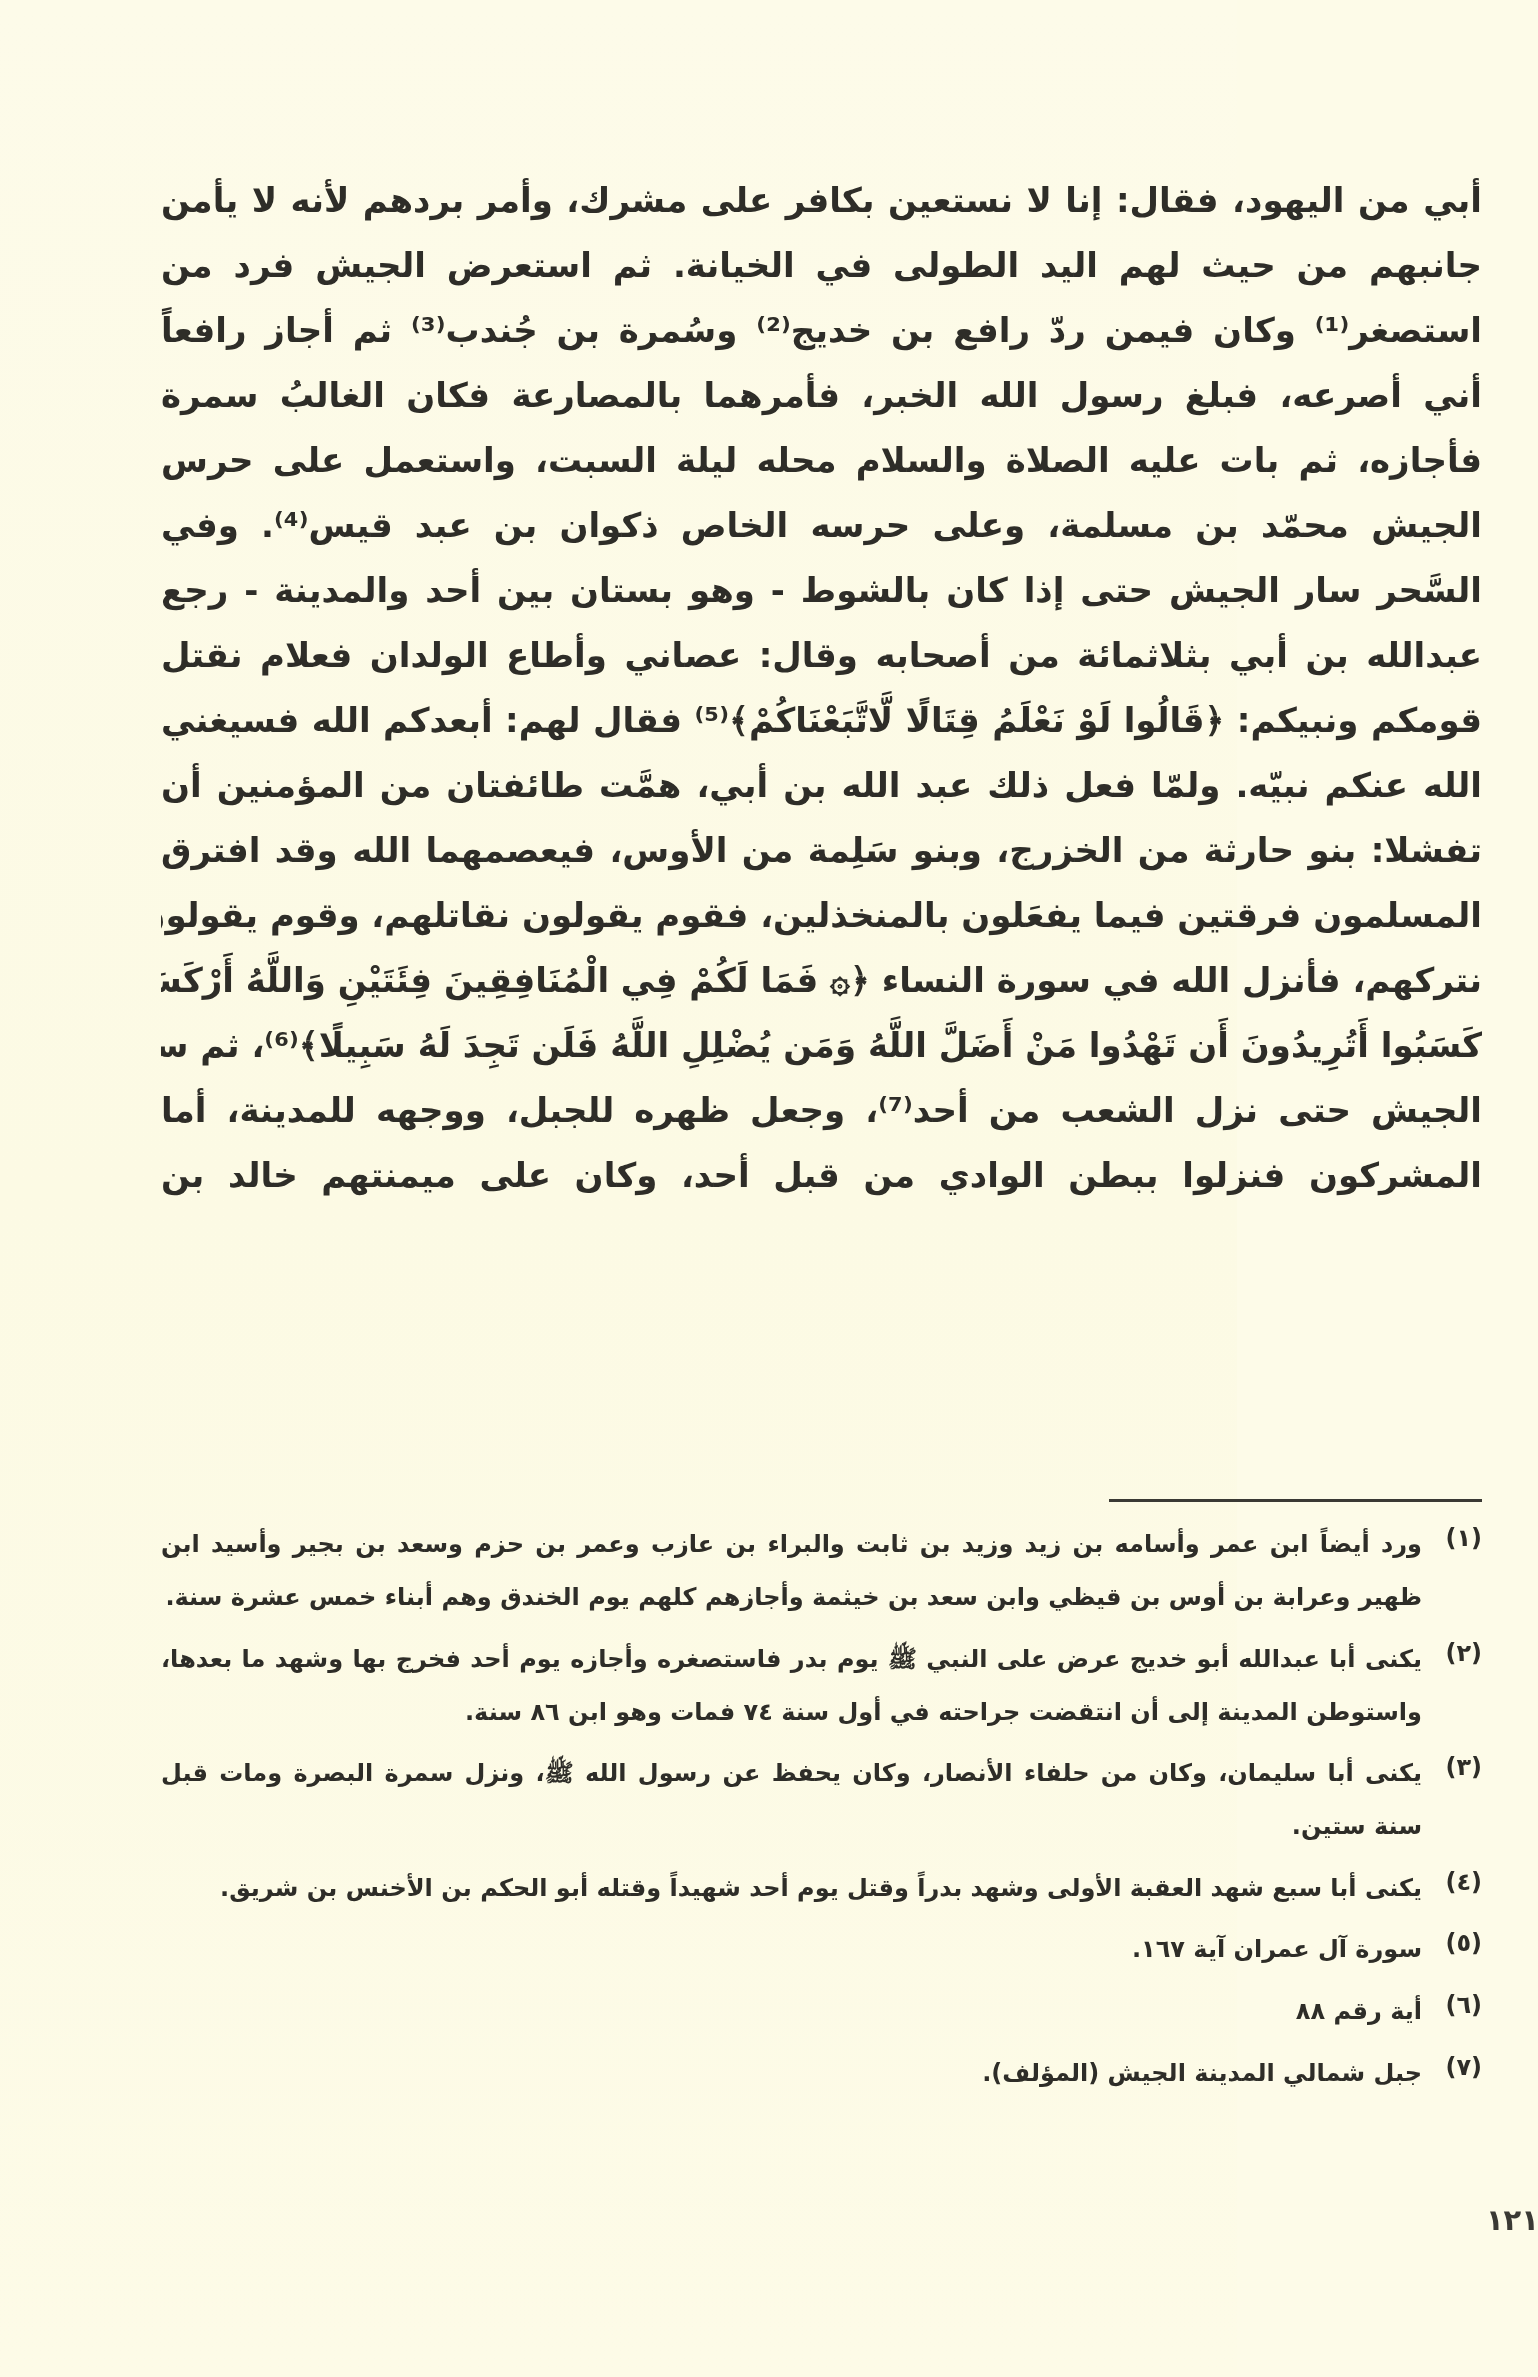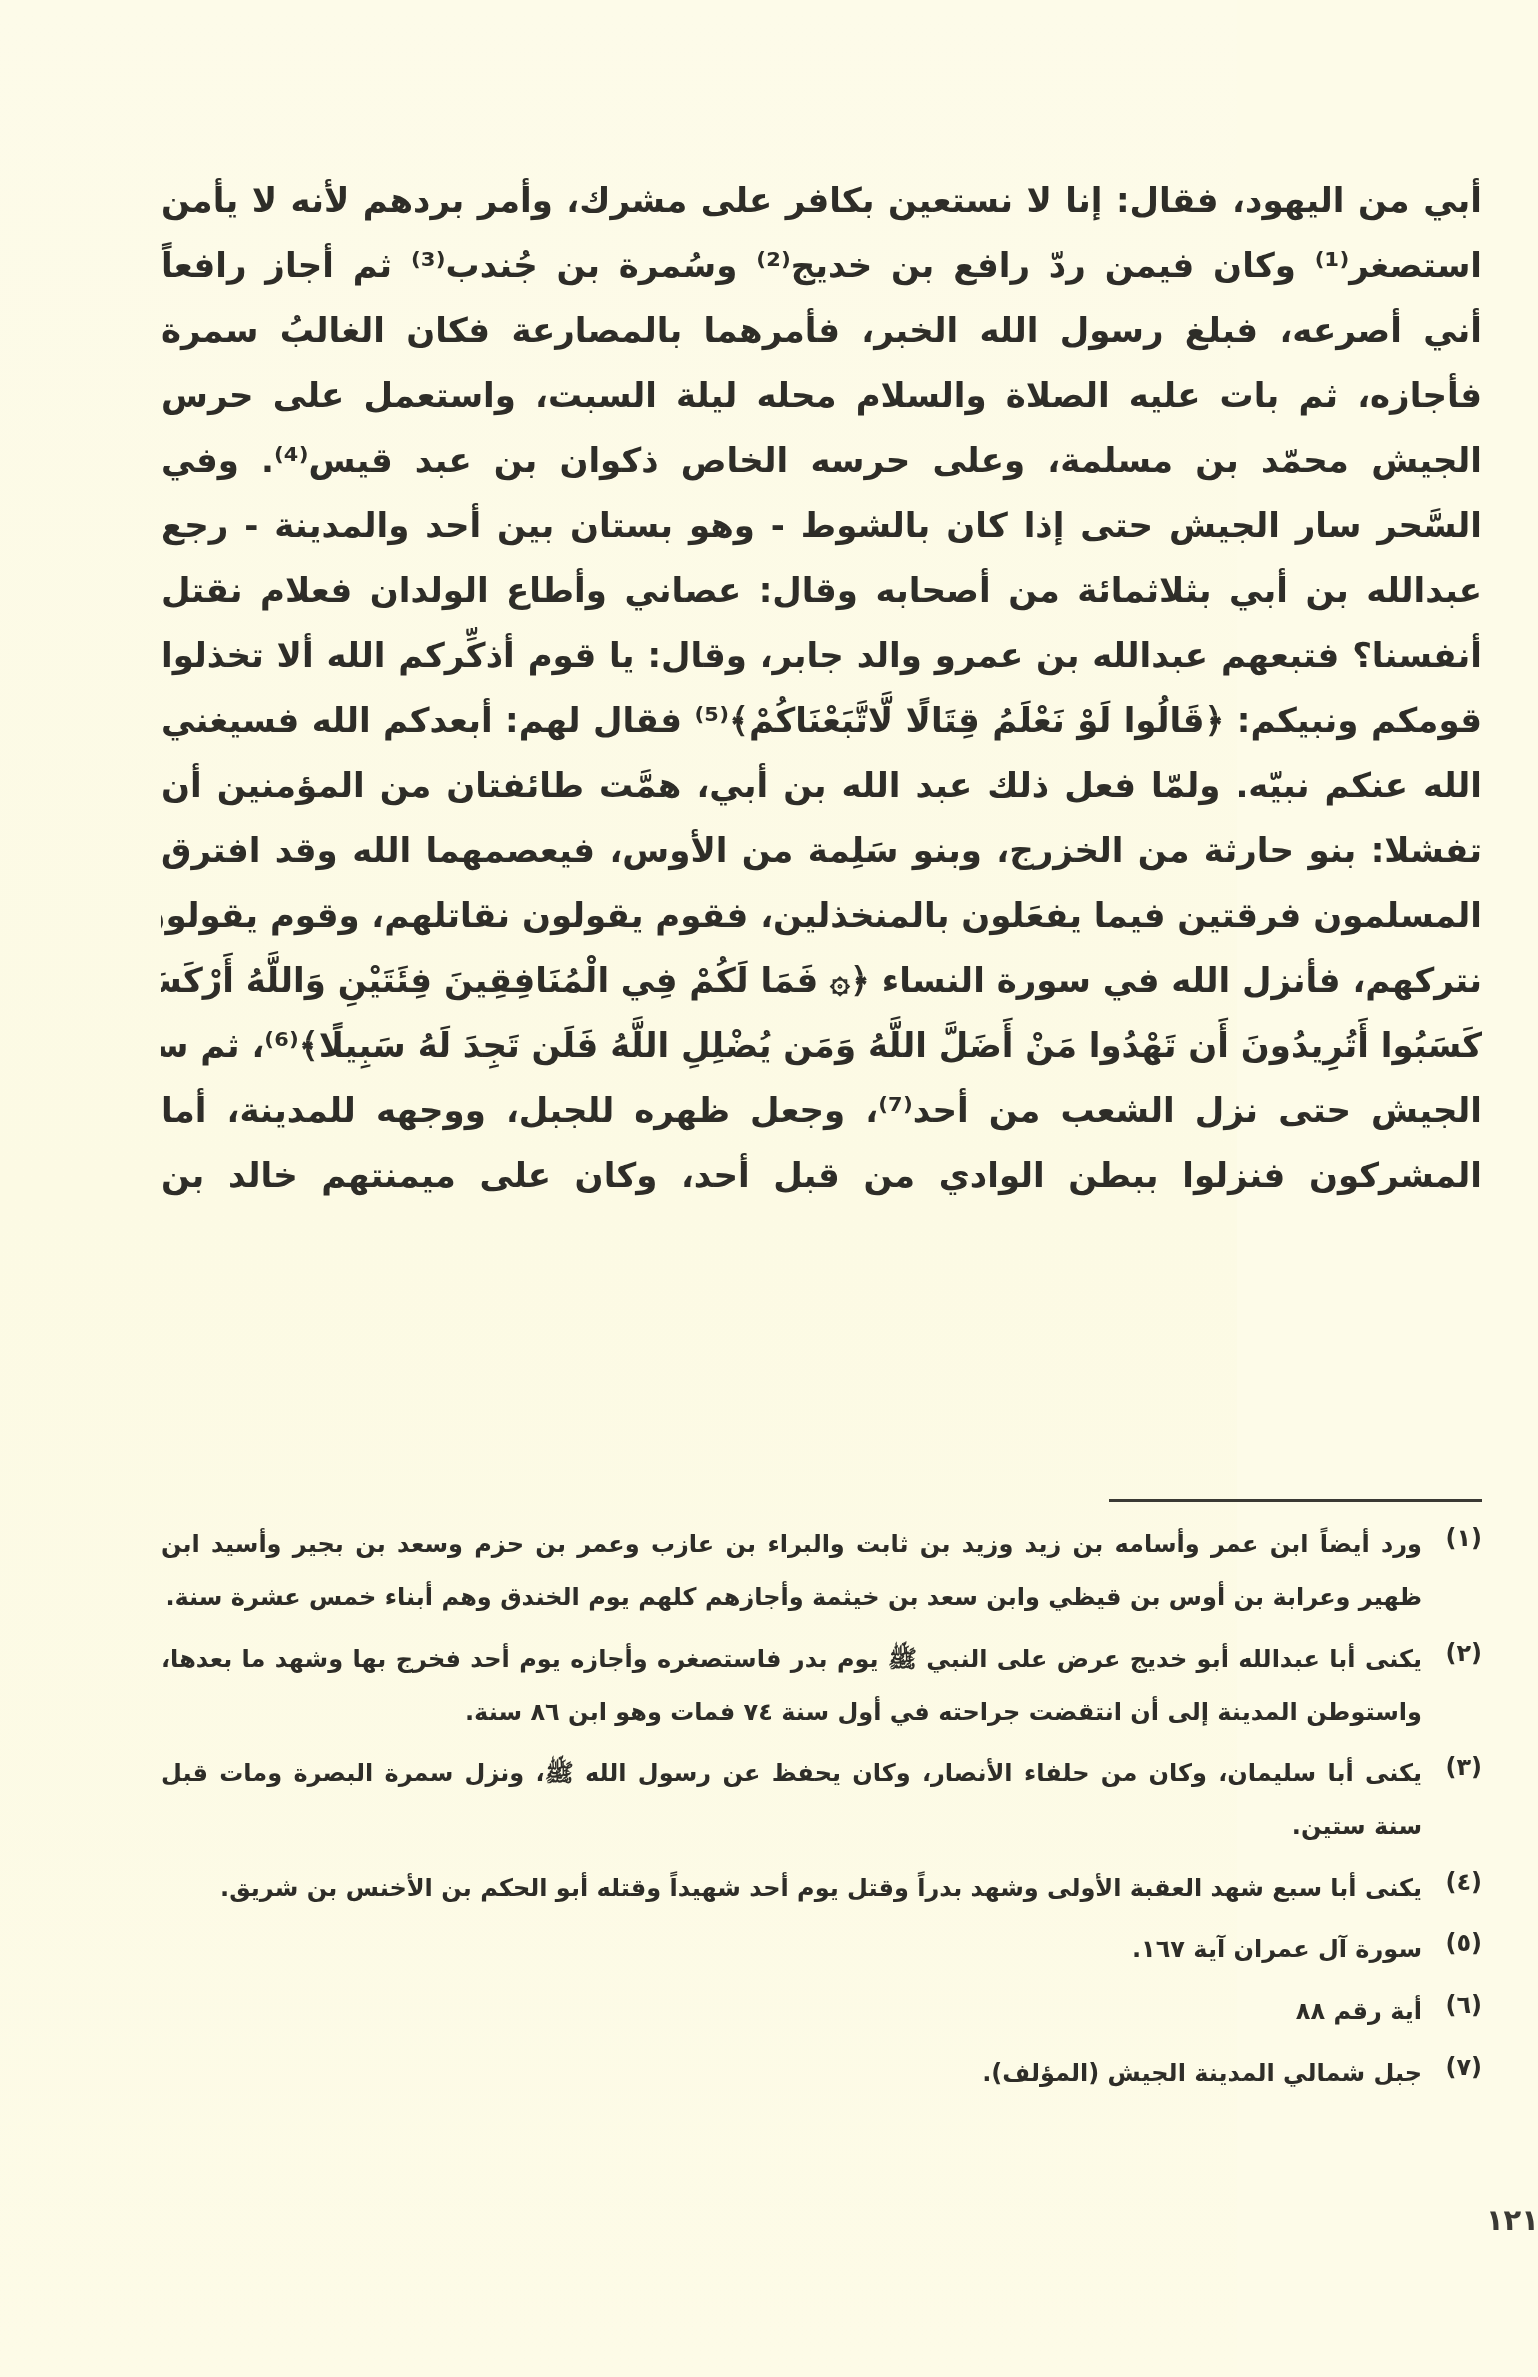--- a/index.html
+++ b/index.html
@@ -93,27 +93,27 @@
     direction: rtl;
   }
 </style>
 </head>
 <body>
 
 <div class="page">
 
   <div class="main-text">
     <div class="main-line">أبي من اليهود، فقال: إنا لا نستعين بكافر على مشرك، وأمر بردهم لأنه لا يأمن</div>
+    <div class="main-line">جانبهم من حيث لهم اليد الطولى في الخيانة. ثم استعرض الجيش فرد من</div>
     <div class="main-line">استصغر⁽¹⁾ وكان فيمن ردّ رافع بن خديج⁽²⁾ وسُمرة بن جُندب⁽³⁾ ثم أجاز رافعاً</div>
     <div class="main-line">أني أصرعه، فبلغ رسول الله الخبر، فأمرهما بالمصارعة فكان الغالبُ سمرة</div>
     <div class="main-line">فأجازه، ثم بات عليه الصلاة والسلام محله ليلة السبت، واستعمل على حرس</div>
     <div class="main-line">الجيش محمّد بن مسلمة، وعلى حرسه الخاص ذكوان بن عبد قيس⁽⁴⁾. وفي</div>
     <div class="main-line">السَّحر سار الجيش حتى إذا كان بالشوط - وهو بستان بين أحد والمدينة - رجع</div>
     <div class="main-line">عبدالله بن أبي بثلاثمائة من أصحابه وقال: عصاني وأطاع الولدان فعلام نقتل</div>
-    <div class="main-line">أنفسنا؟ فتبعهم عبدالله بن عمرو والد جابر، وقال: يا قوم أذكِّركم الله ألا تخذلوا</div>
     <div class="main-line">قومكم ونبيكم: ﴿قَالُوا لَوْ نَعْلَمُ قِتَالًا لَّاتَّبَعْنَاكُمْ﴾⁽⁵⁾ فقال لهم: أبعدكم الله فسيغني</div>
     <div class="main-line">الله عنكم نبيّه. ولمّا فعل ذلك عبد الله بن أبي، همَّت طائفتان من المؤمنين أن</div>
     <div class="main-line">تفشلا: بنو حارثة من الخزرج، وبنو سَلِمة من الأوس، فيعصمهما الله وقد افترق</div>
     <div class="main-line">المسلمون فرقتين فيما يفعَلون بالمنخذلين، فقوم يقولون نقاتلهم، وقوم يقولون</div>
     <div class="main-line">نتركهم، فأنزل الله في سورة النساء ﴿۞ فَمَا لَكُمْ فِي الْمُنَافِقِينَ فِئَتَيْنِ وَاللَّهُ أَرْكَسَهُم بِمَا</div>
     <div class="main-line">كَسَبُوا أَتُرِيدُونَ أَن تَهْدُوا مَنْ أَضَلَّ اللَّهُ وَمَن يُضْلِلِ اللَّهُ فَلَن تَجِدَ لَهُ سَبِيلًا﴾⁽⁶⁾، ثم سار</div>
     <div class="main-line">الجيش حتى نزل الشعب من أحد⁽⁷⁾، وجعل ظهره للجبل، ووجهه للمدينة، أما</div>
     <div class="main-line last">المشركون فنزلوا ببطن الوادي من قبل أحد، وكان على ميمنتهم خالد بن</div>
   </div>
 

